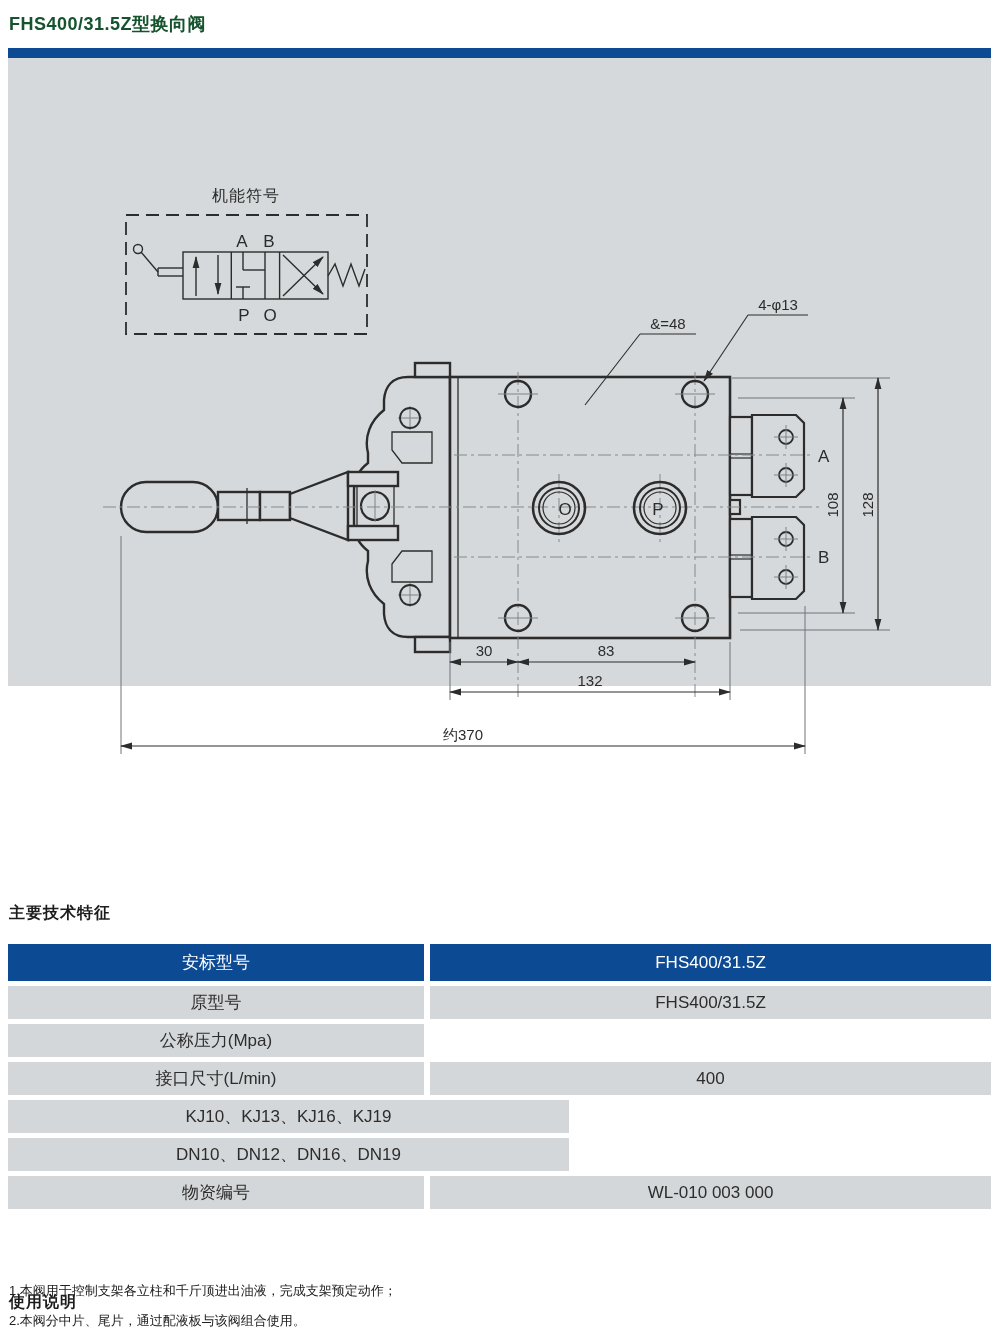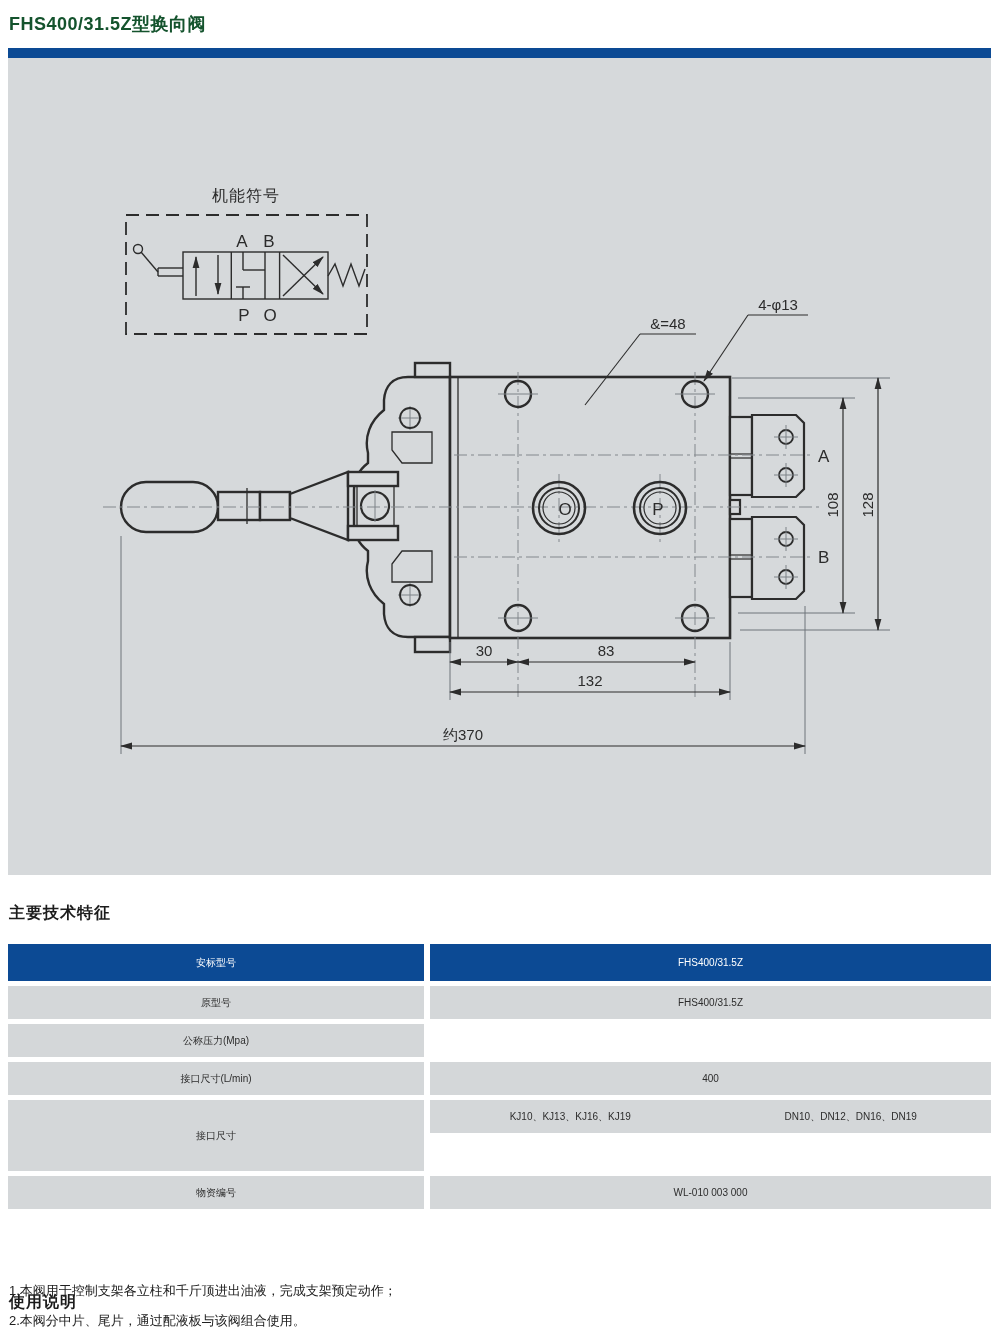--- a/index.html
+++ b/index.html
@@ -12,45 +12,45 @@
   .page { width:999px; height:1340px; position:relative; }
   .page-title {
     position:absolute; left:9px; top:12px;
     font-size:18px; font-weight:700; color:#14532d; letter-spacing:0.5px;
   }
   .blue-bar {
     position:absolute; left:8px; top:48px; width:983px; height:10px;
     background:var(--blue);
   }
   .drawing-area {
-    position:absolute; left:8px; top:58px; width:983px; height:817px;
+    position:absolute; left:8px; top:58px; width:983px; height:628px;
     background:var(--gray-bg);
   }
   .drawing-area svg { display:block; }
 
   .specs-title, .usage-title {
     position:absolute; left:9px;
     font-size:16px; font-weight:700; color:#1c1c1c; letter-spacing:1px;text-align:right;
   }
   .specs-title { top:903px; }
   .usage-title { top:1248px;margin-top:44px; }
 
   .spec-table { position:absolute; left:8px; top:944px; width:983px; }
   .trow { display:flex; margin-bottom:5px; }
   .tcell {
     display:flex; align-items:center; justify-content:center;
-    background:var(--row-bg); color:#2d2d2d; font-size:10px;
+    background:var(--row-bg); color:#2d2d2d; font-size:17px;
   }
   .tcell.left  { width:416px; margin-right:6px; }
   .tcell.right { width:561px; }
   .trow.header .tcell { background:var(--blue); color:#ffffff; height:37px; }
   .trow.std .tcell { height:33px; }
   .trow.dbl { align-items:stretch; }
   .trow.dbl .tcell.left { height:71px; }
-  .dbl-right { display:flex; flex-direction:row; width:561px; }
+  .dbl-right { display:flex; flex-direction:column; width:561px; }
   .dbl-right .tcell { width:561px; height:33px; }
   .dbl-right .tcell:first-child { margin-bottom:5px; }
 
   .usage { position:absolute; left:9px; top:1284px; width:960px; }
   .usage p { font-size:13px; color:#202020; line-height:1.0; margin-bottom:17px; }
 </style>
 </head>
 <body>
 
 <div class="page">
@@ -263,21 +263,20 @@
       <div class="tcell right">FHS400/31.5Z</div>
     </div>
     <div class="trow std">
       <div class="tcell left">公称压力(Mpa)</div>
     </div>
     <div class="trow std">
       <div class="tcell left">接口尺寸(L/min)</div>
       <div class="tcell right">400</div>
     </div>
     <div class="trow dbl">
-      <div class="tcell left">接口尺寸</div>
       <div class="dbl-right">
         <div class="tcell">KJ10、KJ13、KJ16、KJ19</div>
         <div class="tcell">DN10、DN12、DN16、DN19</div>
       </div>
     </div>
     <div class="trow std">
       <div class="tcell left">物资编号</div>
       <div class="tcell right">WL-010 003 000</div>
     </div>
   </div>

